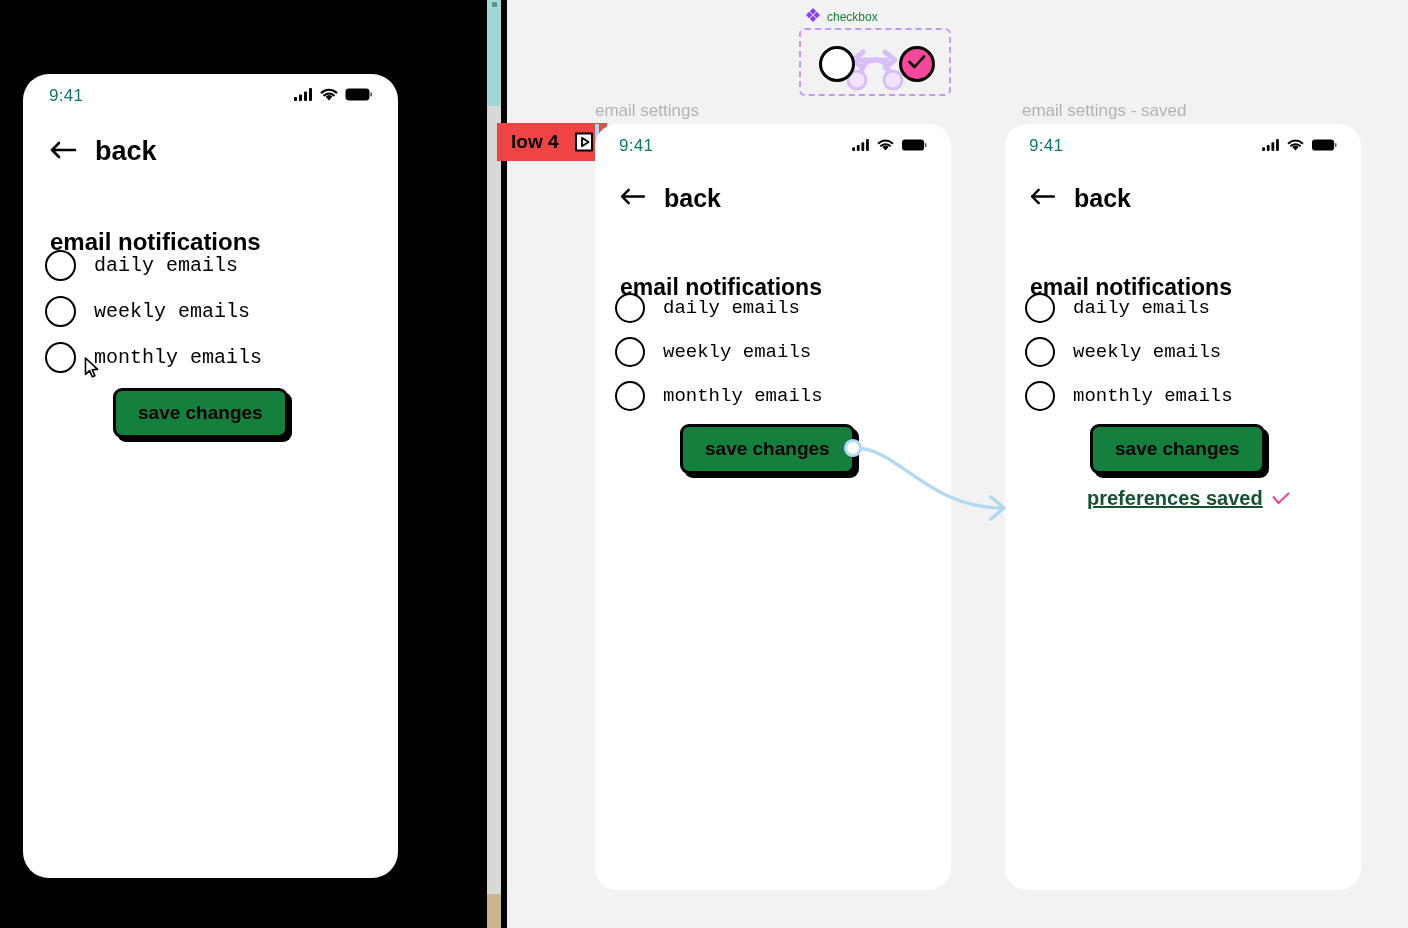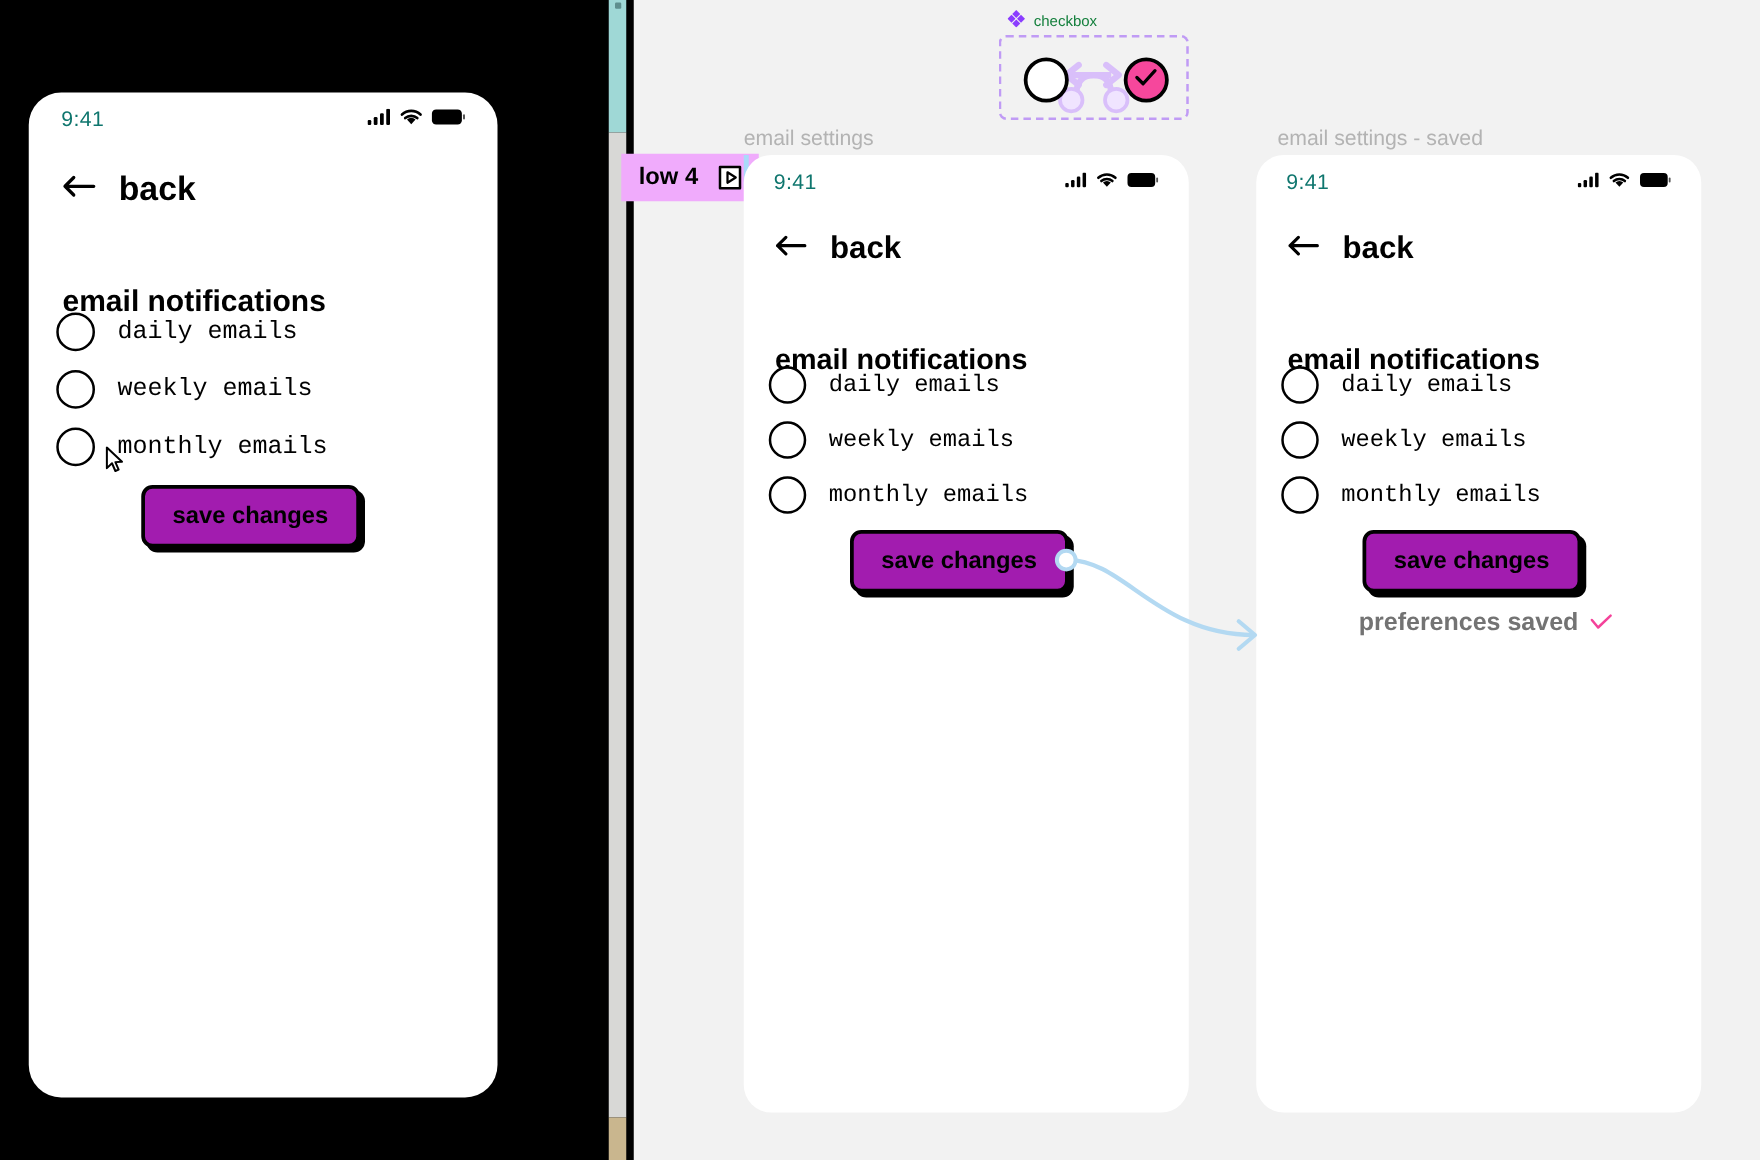--- a/index.html
+++ b/index.html
@@ -52,21 +52,21 @@
 
   
   .canvas {
     position: absolute; left: 507px; top: 0; width: 901px; height: 928px;
     background: #f2f2f2;
   }
 
   
   .flow-badge {
     position: absolute; left: -10px; top: 123px;
-    height: 38px; background: #f0abfc;
+    height: 38px; background: #ef4444;
     display: flex; align-items: center; gap: 14px;
     padding: 0 12px 0 14px;
     font-size: 19px; font-weight: bold; color: #000000;
     white-space: nowrap;
   }
   .flow-badge .play-icon { display: flex; align-items: center; }
 
   
   .comp-label {
     position: absolute; left: 299px; top: 8px;
@@ -135,33 +135,33 @@
   }
   .opt-circle {
     width: 30px; height: 30px; min-width: 30px;
     border: 2.6px solid #000; border-radius: 50%;
     background: #fff;
   }
   .opt-label { font-size: 19px; color: #000; }
 
   .save-btn {
     position: absolute;
-    background: #a21caf; color: #000;
+    background: #15803d; color: #000;
     border: 3px solid #000; border-radius: 9px;
     box-shadow: 4px 4px 0 #000;
     font-family: "Liberation Sans", sans-serif;
     font-size: 19px; font-weight: bold;
     padding: 11px 22px;
     cursor: pointer;
   }
 
   .saved-msg {
     position: absolute;
     display: flex; align-items: center; gap: 9px;
-    font-size: 20px; font-weight: bold; color: #737373;
+    font-size: 20px; font-weight: bold; color: #14532d; text-decoration: underline;
   }
 
   
   .preview-phone .statusbar { top: 12px; padding: 0 26px; }
   .preview-phone .sb-time { font-size: 17px; }
   .preview-phone .navrow { left: 26px; top: 62px; }
   .preview-phone .nav-label { font-size: 27px; }
   .preview-phone .section-title { left: 27px; top: 122px; font-size: 24px; }
   .preview-phone .opt-list { left: 22px; top: 168px; }
   .preview-phone .opt-row { height: 46px; }

